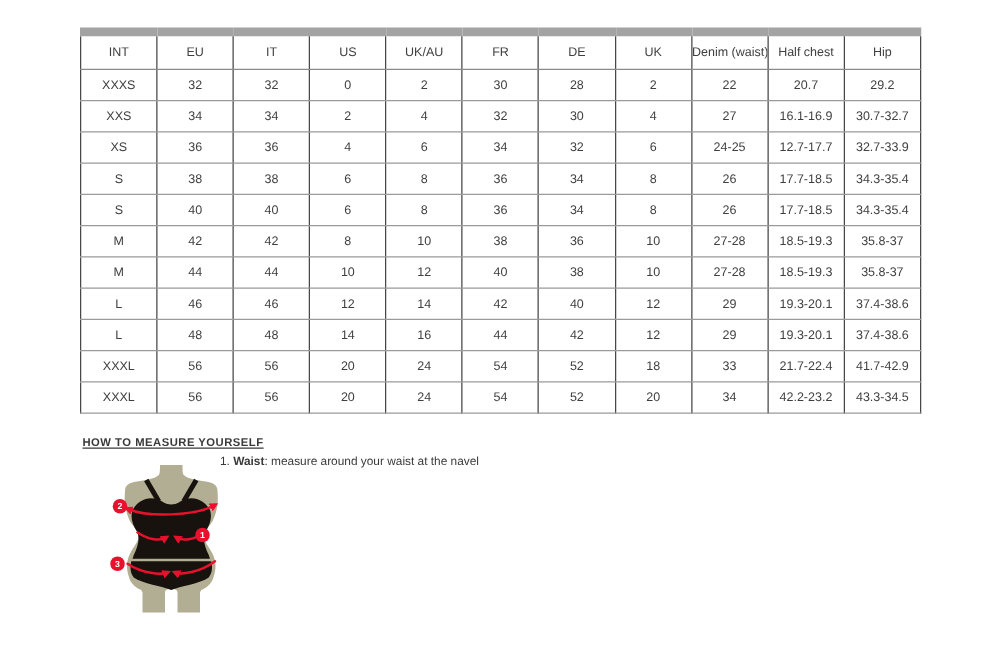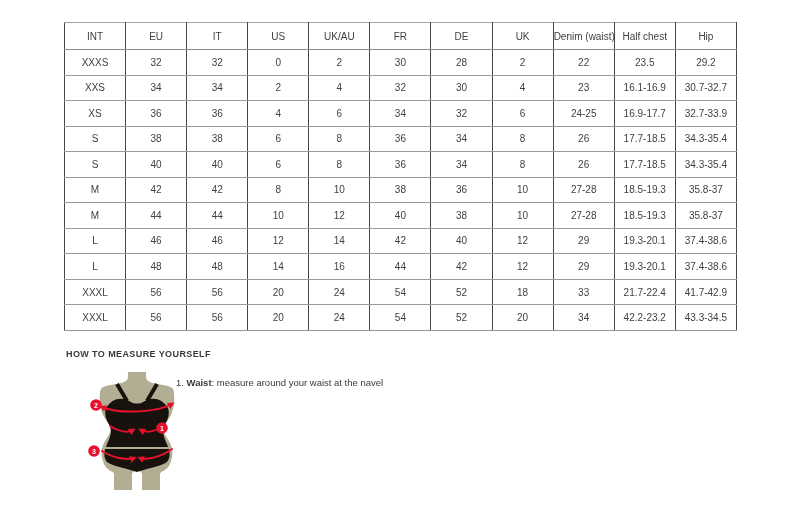--- a/index.html
+++ b/index.html
@@ -12,27 +12,27 @@
     border-collapse:collapse; table-layout:fixed;
     font-size:10px; color:#3f3f3f;
     border:1px solid #474747;
   }
   table.size th, table.size td {
     border-left:1px solid #474747; border-right:1px solid #474747;
     border-top:1px solid #9a9a9a; border-bottom:1px solid #9a9a9a;
     text-align:center; vertical-align:middle; padding:0;
     font-weight:400; white-space:nowrap; overflow:hidden;
   }
-  table.size thead th { height:26px; border-top:1px solid #a3a3a3; border-bottom:1px solid #8a8a8a; }
+  table.size thead th { height:26px; border-top:7px solid #a3a3a3; border-bottom:1px solid #8a8a8a; }
   .measure-title {
     position:absolute; left:66px; top:349px;
-    font-size:9px; font-weight:700; letter-spacing:0.4px; color:#3a3a3a;
+    font-size:9px; font-weight:700; letter-spacing:0.4px; color:#3a3a3a;text-decoration:underline;
   }
   .figure { position:absolute; left:84px; top:370px; width:106px; height:122px; }
-  .steps { position:absolute; left:176px; top:378px; font-size:9.5px; color:#3a3a3a; width:360px; }
+  .steps { position:absolute; left:176px; top:365px; font-size:9.5px; color:#3a3a3a; width:360px; }
   .step { margin-bottom:7px; line-height:10px; }
   .step b { font-weight:700; }
   .badge-num { font:700 7px "Liberation Sans", sans-serif; fill:#ffffff; }
 </style>
 </head>
 <body>
 
 <div class="canvas">
 
   <table class="size">
@@ -55,47 +55,47 @@
         <tr>
           <td>XXXS</td>
           <td>32</td>
           <td>32</td>
           <td>0</td>
           <td>2</td>
           <td>30</td>
           <td>28</td>
           <td>2</td>
           <td>22</td>
-          <td>23.5</td>
+          <td>20.7</td>
           <td>29.2</td>
         </tr>
         <tr>
           <td>XXS</td>
           <td>34</td>
           <td>34</td>
           <td>2</td>
           <td>4</td>
           <td>32</td>
           <td>30</td>
           <td>4</td>
-          <td>23</td>
+          <td>27</td>
           <td>16.1-16.9</td>
           <td>30.7-32.7</td>
         </tr>
         <tr>
           <td>XS</td>
           <td>36</td>
           <td>36</td>
           <td>4</td>
           <td>6</td>
           <td>34</td>
           <td>32</td>
           <td>6</td>
           <td>24-25</td>
-          <td>16.9-17.7</td>
+          <td>12.7-17.7</td>
           <td>32.7-33.9</td>
         </tr>
         <tr>
           <td>S</td>
           <td>38</td>
           <td>38</td>
           <td>6</td>
           <td>8</td>
           <td>36</td>
           <td>34</td>

